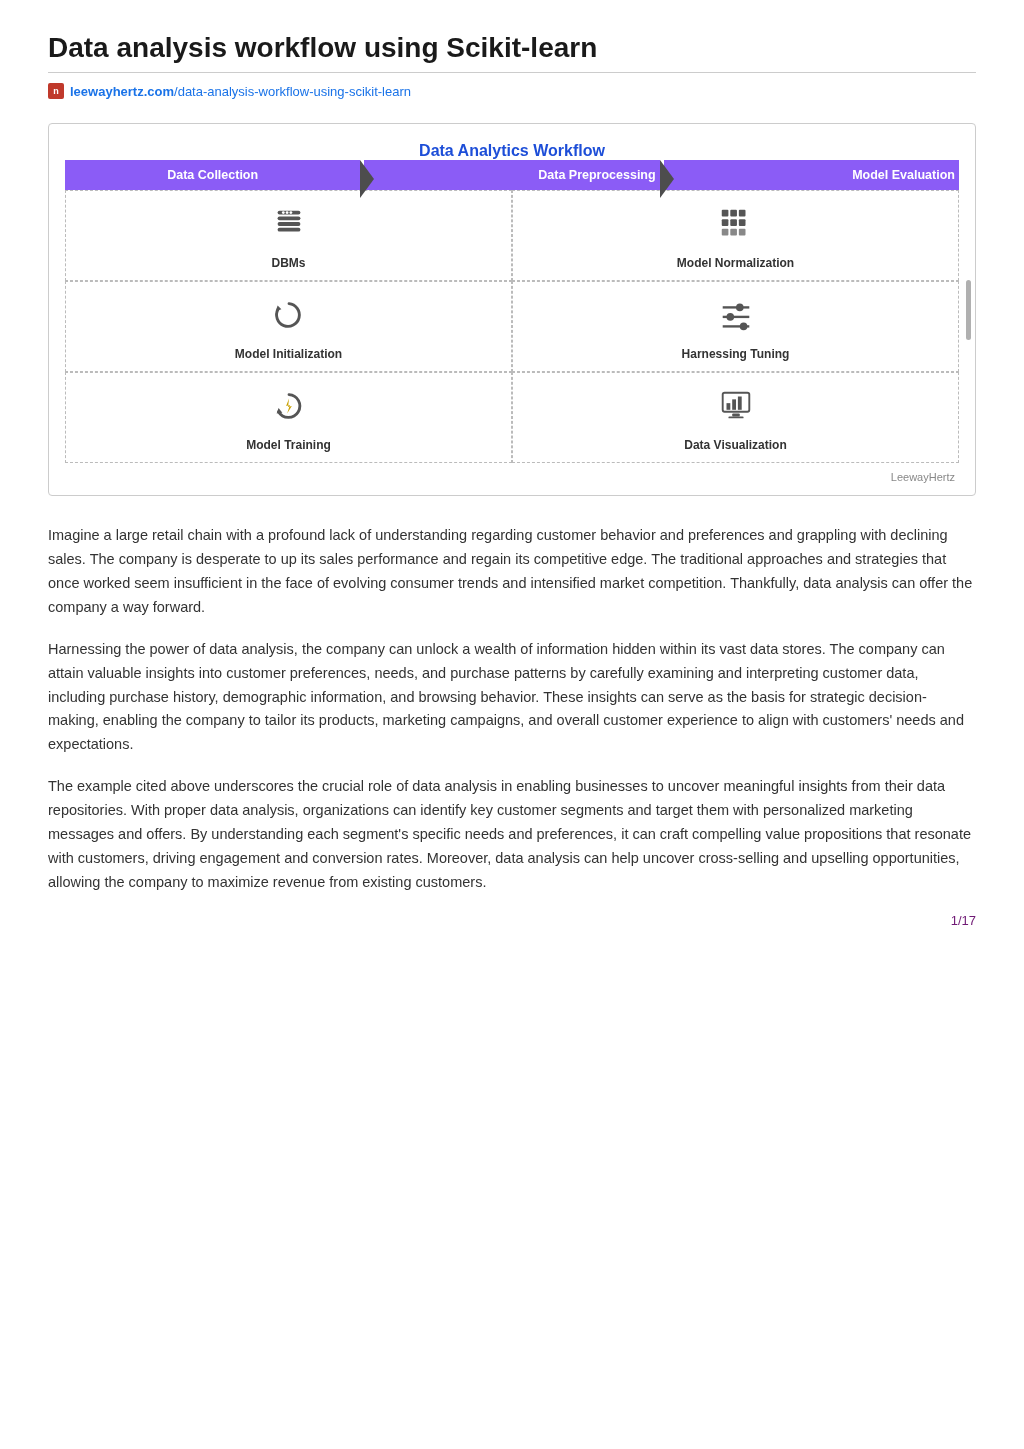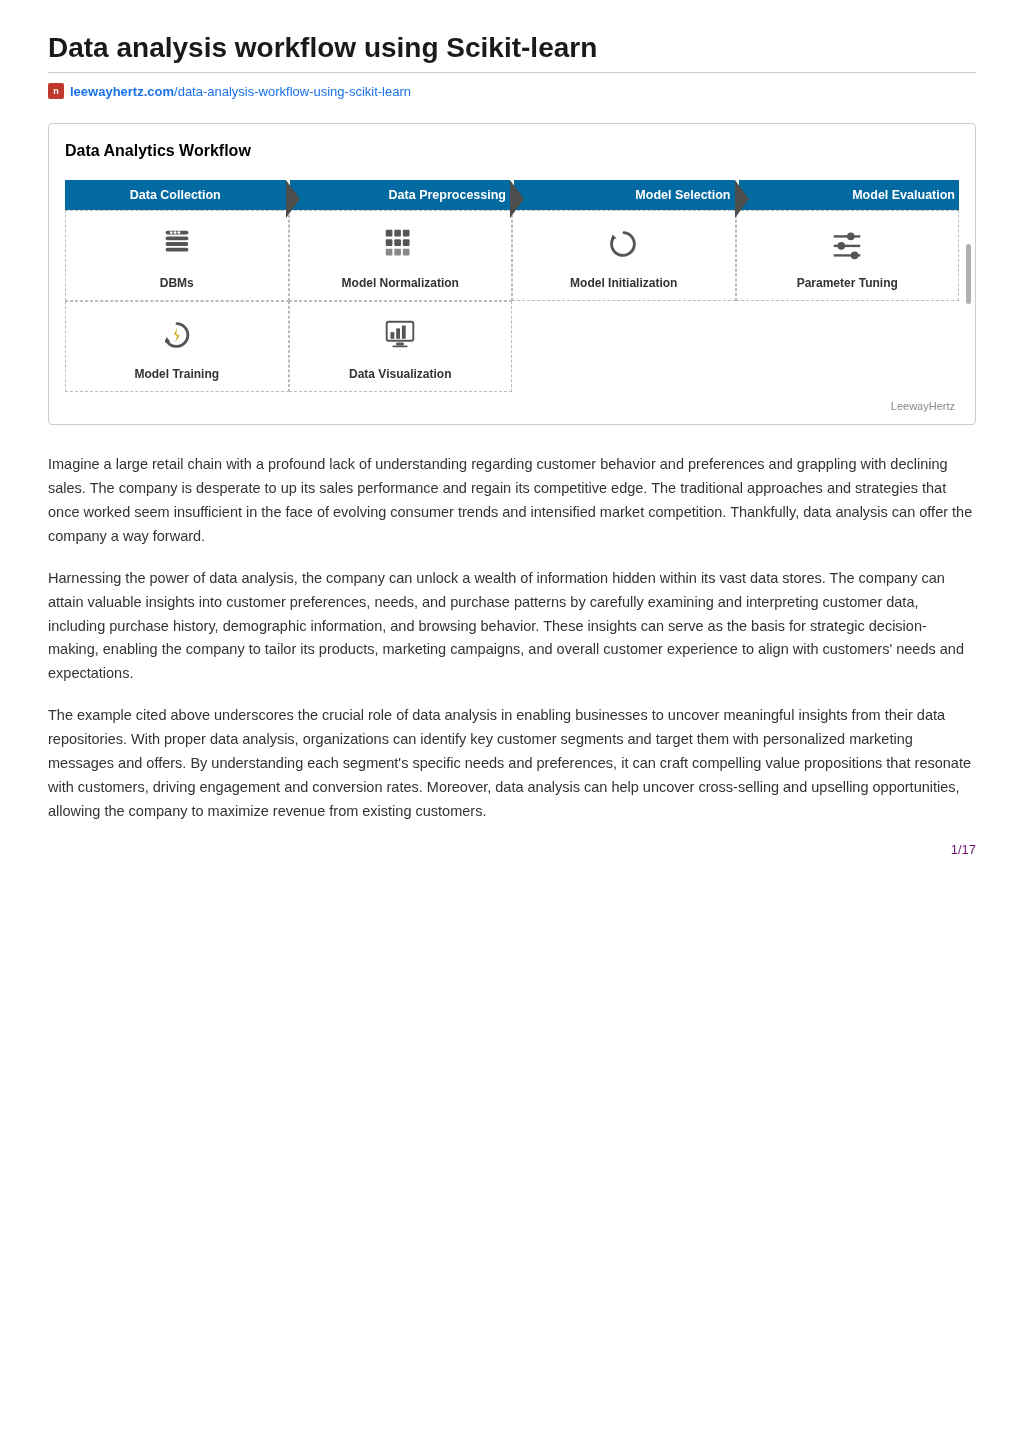--- a/index.html
+++ b/index.html
@@ -47,35 +47,36 @@
     
     .diagram-container {
       border: 1.5px solid #ccc;
       border-radius: 4px;
       background: #fff;
       padding: 18px 16px 12px;
       margin-bottom: 28px;
       position: relative;
     }
     .diagram-title {
+      text-align: center;
       font-size: 16px;
       font-weight: 700;
-      color: #000000;
-      margin-bottom: 20px;
+      color: #1d4ed8;
+      margin-bottom: 0;
     }
     
     .stages-row {
       display: flex;
       align-items: stretch;
       margin-bottom: 0;
       gap: 0;
     }
     .stage-label {
       flex: 1;
-      background: #0369a1;
+      background: #8b5cf6;
       color: #fff;
       text-align: center;
       font-size: 12.5px;
       font-weight: 600;
       padding: 8px 4px;
       position: relative;
       display: flex;
       align-items: center;
       justify-content: center;
     }
@@ -91,21 +92,21 @@
       border-left: 14px solid #4d4d4d;
       z-index: 2;
     }
     .stage-label:not(:first-child) {
       margin-left: 4px;
       justify-content: flex-end;
     }
     
     .items-grid {
       display: grid;
-      grid-template-columns: repeat(4, 1fr);
+      grid-template-columns: repeat(2, 1fr);
       grid-template-rows: repeat(2, auto);
       margin-top: 0;
     }
     .item-cell {
       border: 1.5px dashed #bbb;
       display: flex;
       flex-direction: column;
       align-items: center;
       justify-content: center;
       padding: 14px 6px 10px;
@@ -182,23 +183,20 @@
   <div class="diagram-title">Data Analytics Workflow</div>
 
   <div class="stages-row">
     <div class="stage-label">
       <span>Data Collection</span>
     </div>
     <div class="stage-label">
       <span>Data Preprocessing</span>
     </div>
     <div class="stage-label">
-      <span>Model Selection</span>
-    </div>
-    <div class="stage-label">
       <span>Model Evaluation</span>
     </div>
   </div>
 
   <div class="items-grid">
 
     <div class="item-cell">
       <div class="item-icon">
         <svg class="icon-svg" viewBox="0 0 40 40" fill="none" xmlns="http://www.w3.org/2000/svg">
           <rect x="8" y="6" width="24" height="4" rx="2" fill="#555"></rect>
@@ -247,21 +245,21 @@
         <svg class="icon-svg" viewBox="0 0 40 40" fill="none" xmlns="http://www.w3.org/2000/svg">
 
           <line x1="6" y1="12" x2="34" y2="12" stroke="#555" stroke-width="2.5"></line>
           <circle cx="24" cy="12" r="4" fill="#555"></circle>
           <line x1="6" y1="22" x2="34" y2="22" stroke="#555" stroke-width="2.5"></line>
           <circle cx="14" cy="22" r="4" fill="#555"></circle>
           <line x1="6" y1="32" x2="34" y2="32" stroke="#555" stroke-width="2.5"></line>
           <circle cx="28" cy="32" r="4" fill="#555"></circle>
         </svg>
       </div>
-      <span class="item-label">Parameter Tuning</span>
+      <span class="item-label">Harnessing Tuning</span>
     </div>
 
 
 
     <div class="item-cell">
       <div class="item-icon">
         <svg class="icon-svg" viewBox="0 0 40 40" fill="none" xmlns="http://www.w3.org/2000/svg">
 
           <path d="M20 8 A12 12 0 1 1 9 26" stroke="#555" stroke-width="3" fill="none" stroke-linecap="round"></path>
           <polygon points="9,22 7,28 13,27" fill="#555"></polygon>

